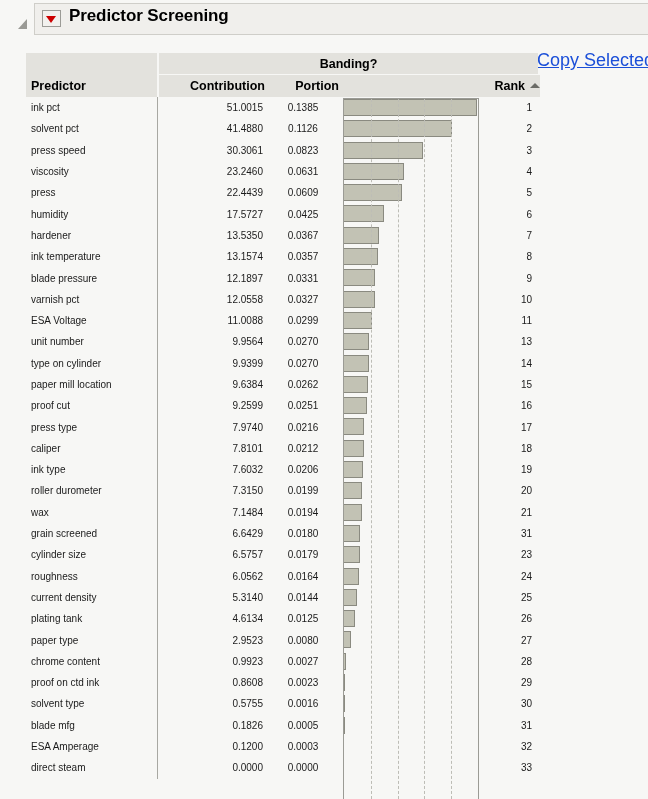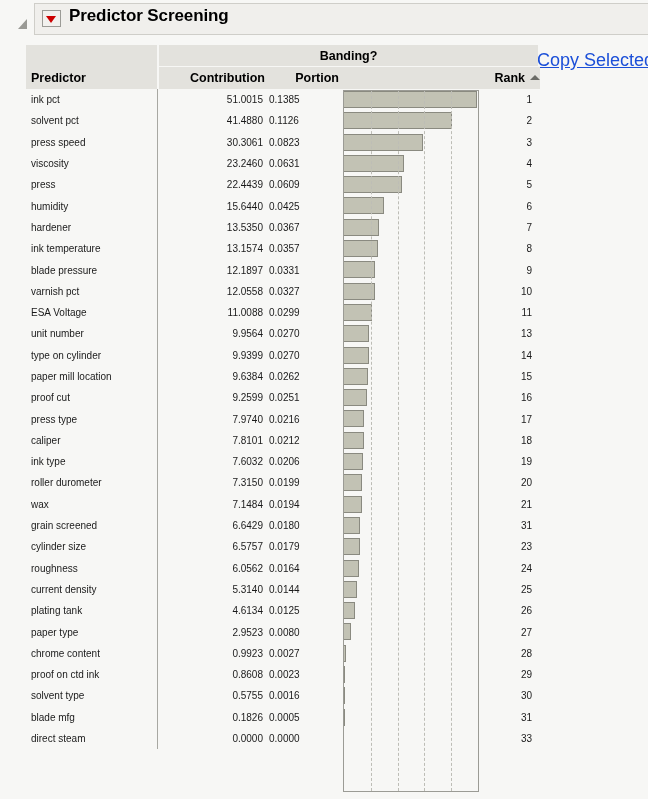--- a/index.html
+++ b/index.html
@@ -68,20 +68,21 @@
   
   #table-wrap {
     position: absolute;
     left: 26px; top: 45px;
     width: 514px;
   }
 
   .hdr-top {
     display: flex;
     height: 22px;
+    margin-top: 8px;
   }
   .hdr-bottom {
     display: flex;
     height: 22px;
   }
   .hcell {
     background: #e3e2dd;
     box-sizing: border-box;
     font-size: 12.5px;
     font-weight: bold;
@@ -138,21 +139,21 @@
     color: #1a1a1a;
   }
   .cell {
     box-sizing: border-box;
     white-space: nowrap;
     overflow: hidden;
   }
   .cell.pred    { width: 131px; padding-left: 5px; }
   .cell.divider { width: 2px; height: 21.3px; border-left: 1px solid #a8a8a2; }
   .cell.contrib { width: 110px; text-align: right; padding-right: 6px; }
-  .cell.portion { width: 74px;  text-align: left; padding-right: 6px; }
+  .cell.portion { width: 74px;  text-align: center; padding-right: 6px; }
   .cell.chart   { width: 136px; position: relative; height: 21.3px; }
   .cell.rank    { width: 59px;  text-align: right; padding-right: 6px; }
 
   
   .bar {
     position: absolute;
     left: 0; top: 2px;
     height: 17px;
     background: #c2c2b4;
     border: 1px solid #8a8a80;
@@ -255,21 +256,21 @@
         <div class="cell contrib">22.4439</div>
         <div class="cell portion">0.0609</div>
         <div class="cell chart">
           <div class="bar" style="width: 58.9685px; background: rgb(194, 194, 180); border-color: rgb(138, 138, 128);"></div>
         </div>
         <div class="cell rank">5</div>
       </div>
       <div class="row">
         <div class="cell pred">humidity</div>
         <div class="cell divider"></div>
-        <div class="cell contrib">15.6440</div>
+        <div class="cell contrib">17.5727</div>
         <div class="cell portion">0.0425</div>
         <div class="cell chart">
           <div class="bar" style="width: 41.1026px; background: rgb(194, 194, 180); border-color: rgb(138, 138, 128);"></div>
         </div>
         <div class="cell rank">6</div>
       </div>
       <div class="row">
         <div class="cell pred">hardener</div>
         <div class="cell divider"></div>
         <div class="cell contrib">13.5350</div>
@@ -501,20 +502,28 @@
       </div>
       <div class="row">
         <div class="cell pred">blade mfg</div>
         <div class="cell divider"></div>
         <div class="cell contrib">0.1826</div>
         <div class="cell portion">0.0005</div>
         <div class="cell chart">
           <div class="bar" style="width: 2px; background: rgb(194, 194, 180); border-color: rgb(138, 138, 128);"></div>
         </div>
         <div class="cell rank">31</div>
+      </div>
+      <div class="row">
+        <div class="cell pred">ESA Amperage</div>
+        <div class="cell divider"></div>
+        <div class="cell contrib">0.1200</div>
+        <div class="cell portion">0.0003</div>
+        <div class="cell chart"></div>
+        <div class="cell rank">32</div>
       </div>
       <div class="row">
         <div class="cell pred">direct steam</div>
         <div class="cell divider"></div>
         <div class="cell contrib">0.0000</div>
         <div class="cell portion">0.0000</div>
         <div class="cell chart"></div>
         <div class="cell rank">33</div>
       </div>
       <div id="chart-frame" style="left: 317px; top: 1px; width: 136px; height: 701.9px;">

